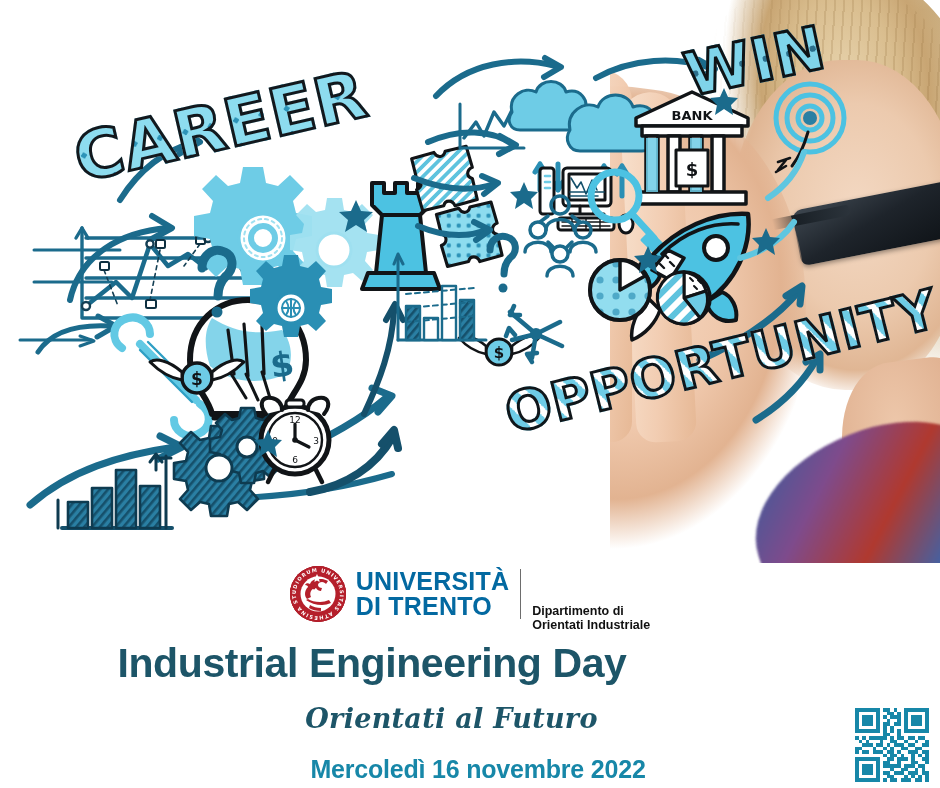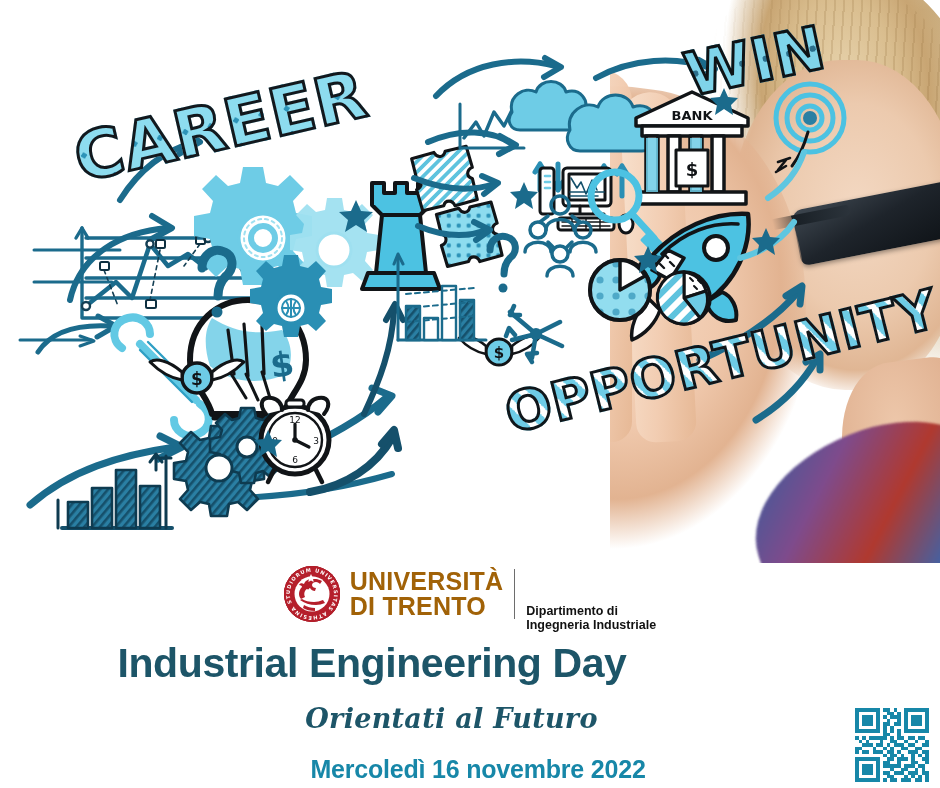--- a/index.html
+++ b/index.html
@@ -81,21 +81,21 @@
 
   
   .logo-strip{position:absolute;left:0;top:563px;width:940px;height:62px;
               display:flex;align-items:center;justify-content:center;gap:0;}
   .logo-row{display:flex;align-items:center;}
   .crest{width:56px;height:56px;border-radius:50%;position:relative;flex:none;
          background:radial-gradient(circle at 50% 50%, #ffffff 0 21%, #b51f2b 21.5% 100%);
          box-shadow:inset 0 0 0 1px #9c1822;}
   .crest .ring-text{position:absolute;inset:0;}
   .uni-name{margin-left:10px;font-family:"Liberation Sans",sans-serif;font-weight:bold;
-            font-size:25px;line-height:25px;color:#a16207;letter-spacing:.2px;
+            font-size:25px;line-height:25px;color:#0369a1;letter-spacing:.2px;
             padding-right:11px;border-right:1px solid #6d6d6d;}
   .uni-name span{display:block;}
   .dept{margin-left:11px;font-family:"Liberation Sans",sans-serif;font-weight:bold;
         font-size:12.5px;line-height:14.5px;color:#111;margin-top:48px;}
   .dept span{display:block;}
 
   
   .title{position:absolute;left:0;top:640px;width:744px;text-align:center;
          font-family:"Liberation Sans",sans-serif;font-weight:bold;font-size:41px;
          letter-spacing:-.4px;color:#1d5568;}
@@ -509,21 +509,21 @@
             <path d="M27 8 l1.3 2.7 l2.9 0.4 l-2.1 2 l0.5 2.9 l-2.6 -1.4 l-2.6 1.4 l0.5 -2.9 l-2.1 -2 l2.9 -0.4 z" fill="#ffffff"></path>
           </g>
         </svg>
       </div>
       <div class="uni-name">
         <span>UNIVERSITÀ</span>
         <span>DI TRENTO</span>
       </div>
       <div class="dept">
         <span>Dipartimento di</span>
-        <span>Ingegneria Industriale</span>
+        <span>Orientati Industriale</span>
       </div>
     </div>
   </div>
 
   <div class="title">Industrial Engineering Day</div>
   <div class="subtitle">Orientati al Futuro</div>
   <div class="date">Mercoledì 16 novembre 2022</div>
 
   <div class="qr">
     <svg id="qr-svg" width="74" height="74" viewBox="0 0 21 21" shape-rendering="crispEdges" xmlns="http://www.w3.org/2000/svg">

